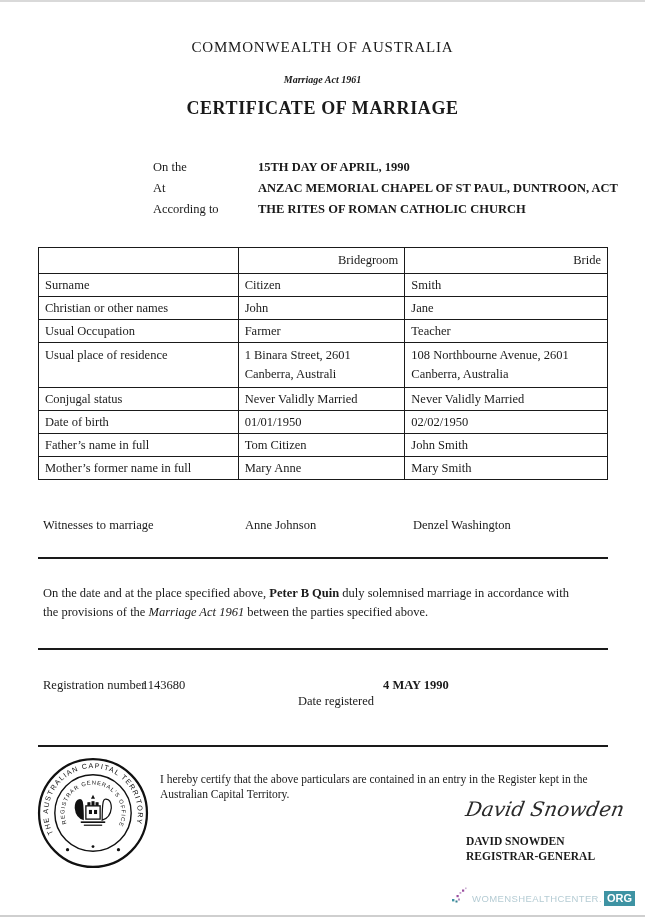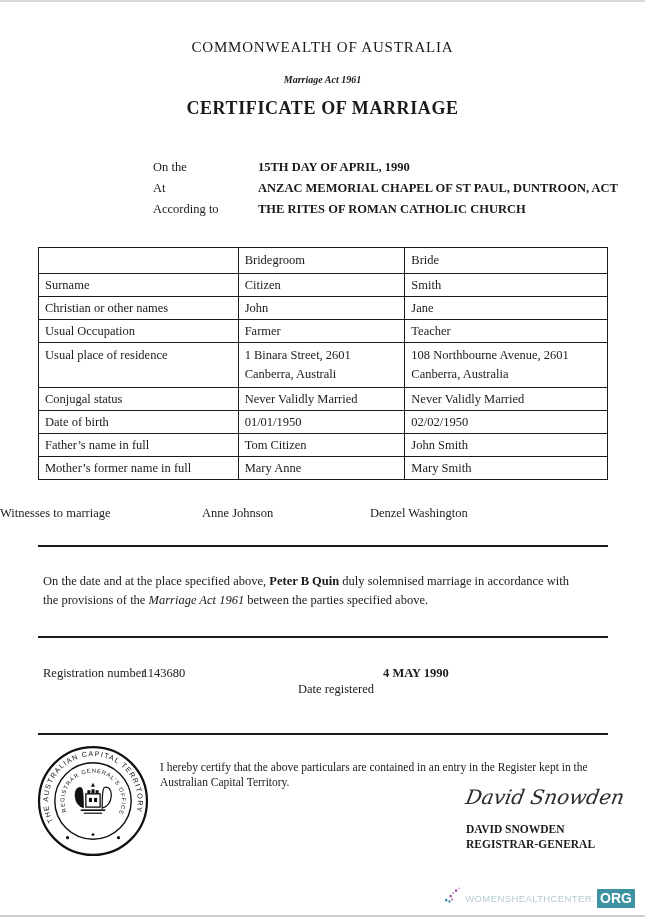--- a/index.html
+++ b/index.html
@@ -37,29 +37,29 @@
     border-collapse: collapse;
     font-size: 12.5px;
   }
   .parties-table td, .parties-table th {
     border: 1px solid #1a1a1a;
     padding: 3px 6px;
     font-weight: normal;
     text-align: left;
     vertical-align: middle;
   }
-  .parties-table th { text-align: left; height: 26px; font-family: Liberation Serif, serif; }
+  .parties-table th { text-align: right; height: 26px; font-family: Liberation Serif, serif; }
   .parties-table td { height: 23px; }
   .col-label { width: 200px; }
   .col-groom { width: 167px; }
   .col-bride { width: 203px; }
   .multiline { white-space: pre-line; line-height: 19px; border-radius: 21px; }
 
   
-  .witnesses-row { display: flex; margin-top: 26px; }
+  .witnesses-row { display: flex; margin-top: 38px; padding-left: 43px; }
   .witnesses-label { width: 202px; flex: 0 0 202px; }
   .witnesses-groom { width: 168px; flex: 0 0 168px; }
 
   
   .rule { border: none; border-top: 2px solid #1a1a1a; margin: 0 37px 0 38px; }
   .rule-1 { margin-top: 24px; }
   .rule-2 { margin-top: 26px; }
   .rule-3 { margin-top: 30px; }
 
   
@@ -86,21 +86,21 @@
     transform: skewX(-10deg);
     white-space: nowrap;
   }
   .registrar-name { position: absolute; left: 466px; top: 80px; font-size: 11.5px; font-weight: bold; }
   .registrar-title { position: absolute; left: 466px; top: 95px; font-size: 11.5px; font-weight: bold; }
 
   
   .brand { position: absolute; right: 10px; bottom: 7px; display: flex; align-items: center; font-family: "Liberation Sans", sans-serif; }
   .brand-icon { margin-right: 3px; margin-bottom: 6px; }
   .brand-text { font-size: 9.5px; letter-spacing: 0.4px; color: #b5ccd4; }
-  .brand-suffix { margin-left: 2px; font-size: 14px; font-weight: bold; color: #ffffff; background: #3e93a3; padding: 1px 3px 2px 3px; }
+  .brand-suffix { margin-left: 2px; font-size: 11px; font-weight: bold; color: #ffffff; background: #3e93a3; padding: 1px 3px 2px 3px; }
 
   .seal-text { font-size: 7px; letter-spacing: 1.2px; font-family: "Liberation Sans", sans-serif; fill: #111; }
   .seal-text-inner { font-size: 5.6px; letter-spacing: 0.9px; font-family: "Liberation Sans", sans-serif; fill: #111; }
 </style>
 </head>
 <body>
 
 <div class="page">
   <div class="edge-line-top"></div>
 

